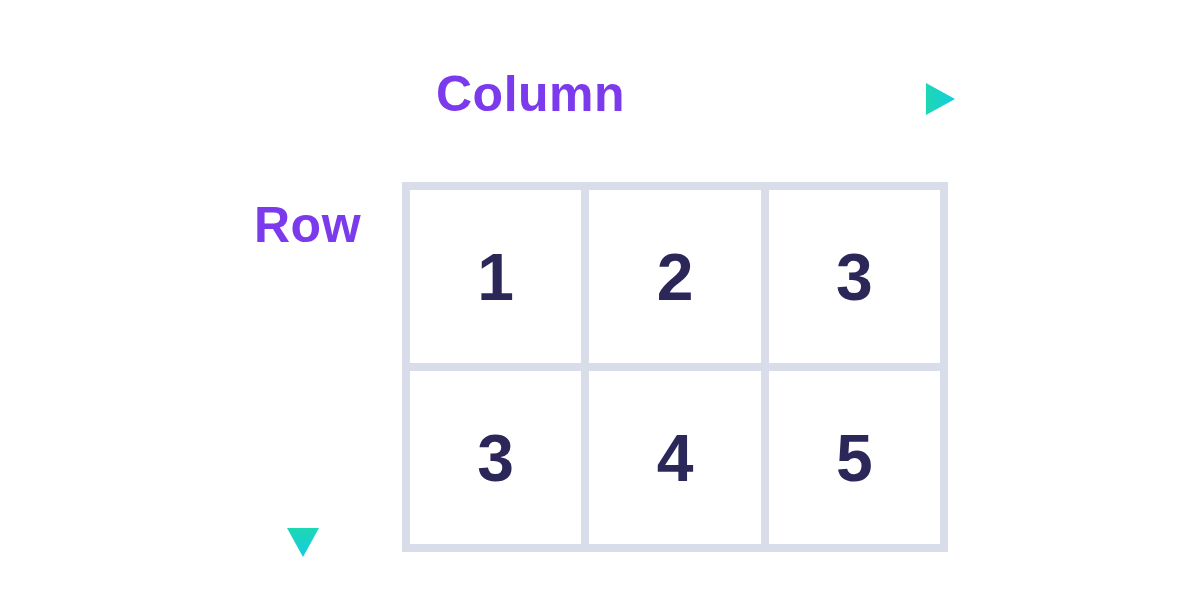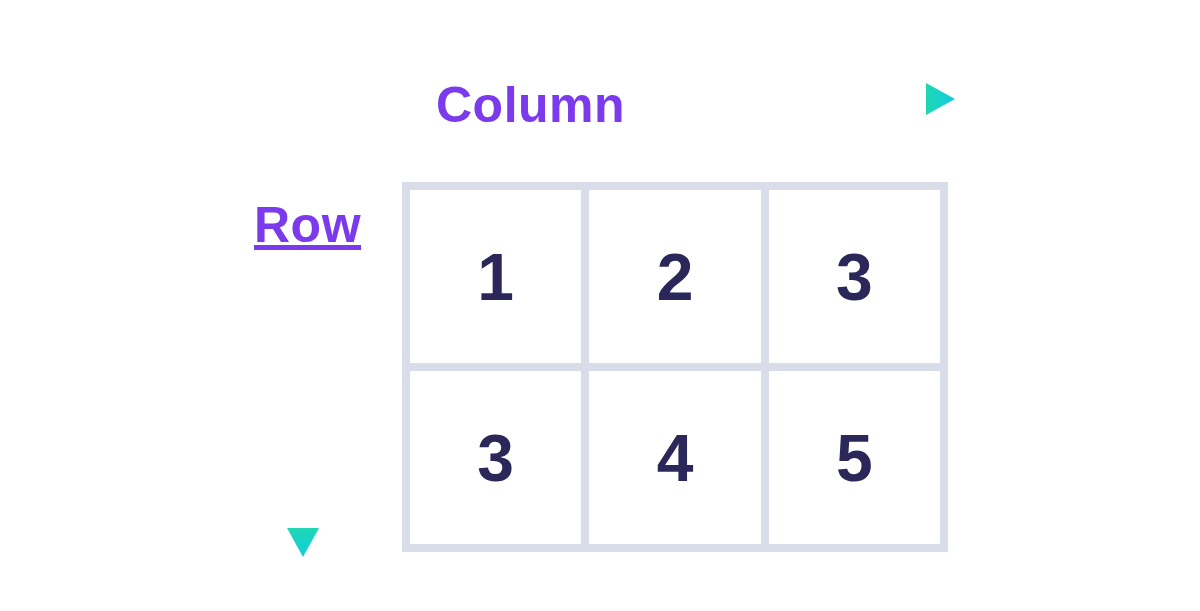--- a/index.html
+++ b/index.html
@@ -19,26 +19,25 @@
     position: absolute;
     font-weight: 700;
     font-size: 50px;
     line-height: 1;
     color: #7C3AED;
     letter-spacing: 0.5px;
     user-select: none;
   }
   .column-label {
     left: 436px;
-    top: 80px;
+    top: 69px;
   }
   .row-label {
     left: 254px;
     top: 200px;
-    text-decoration: underline;
   }
   .arrow-svg {
     position: absolute;
     display: block;
   }
   .column-arrow {
     left: 642px;
     top: 76px;
   }
   .row-arrow {

